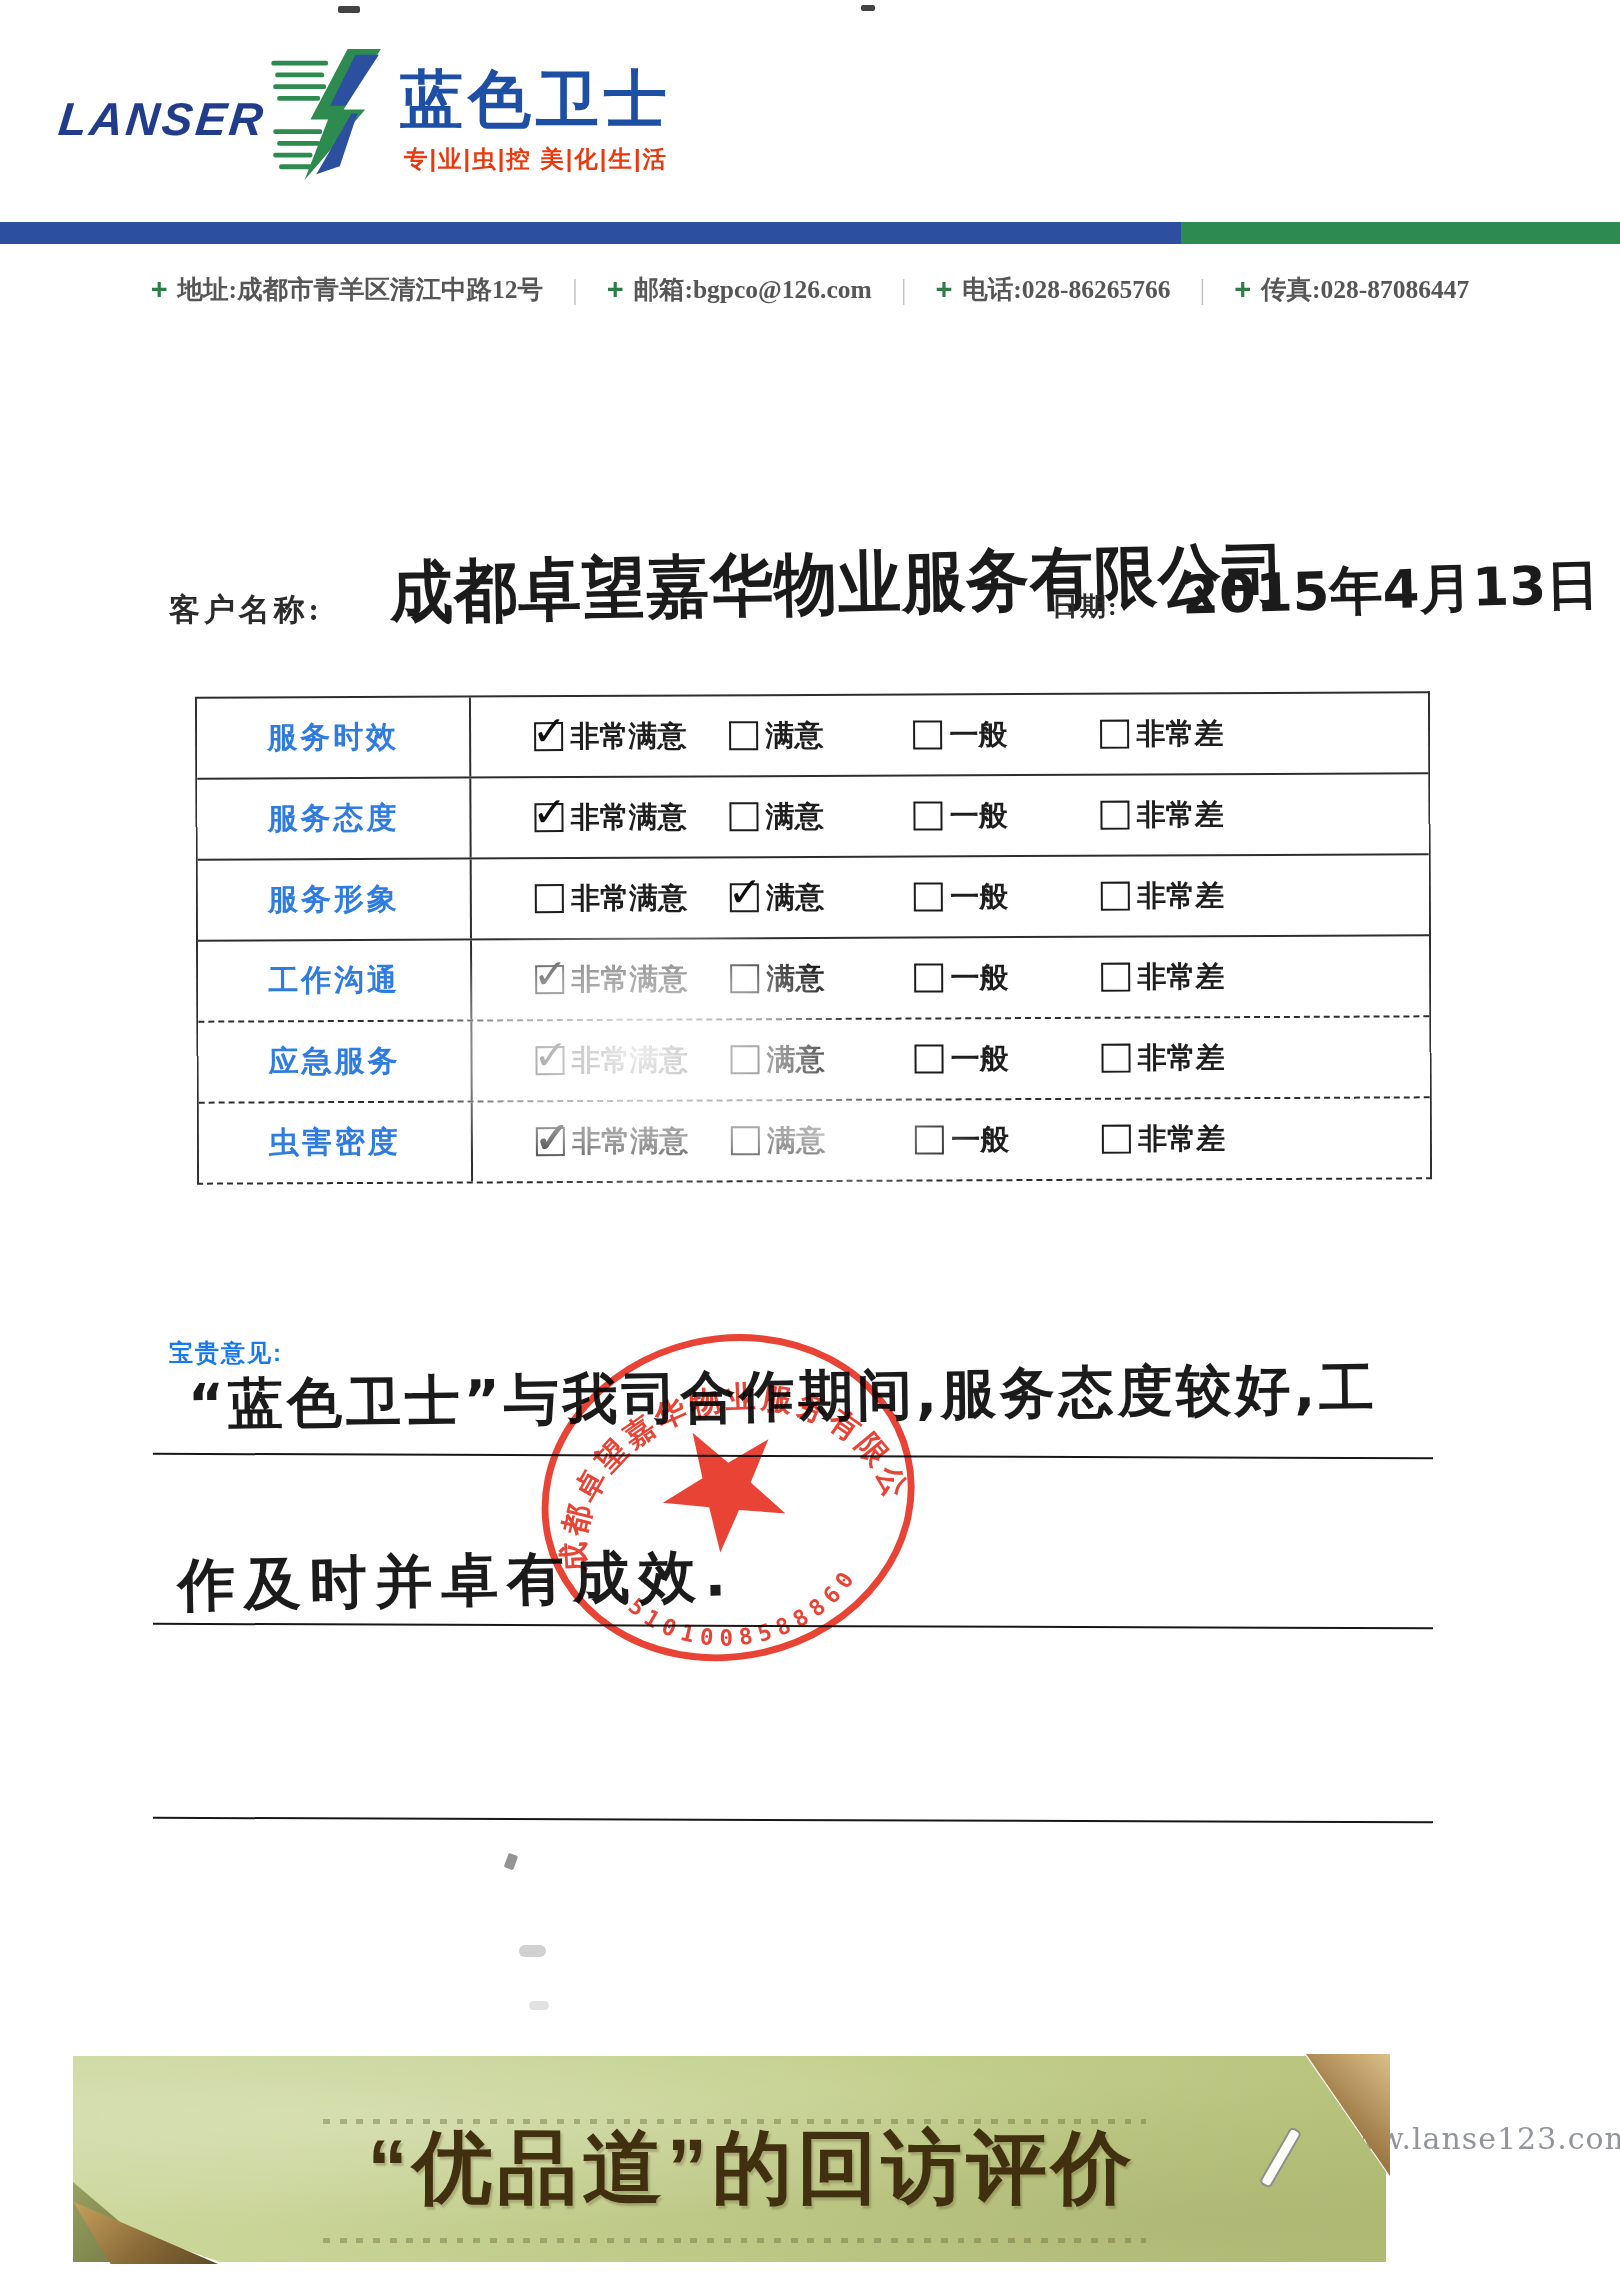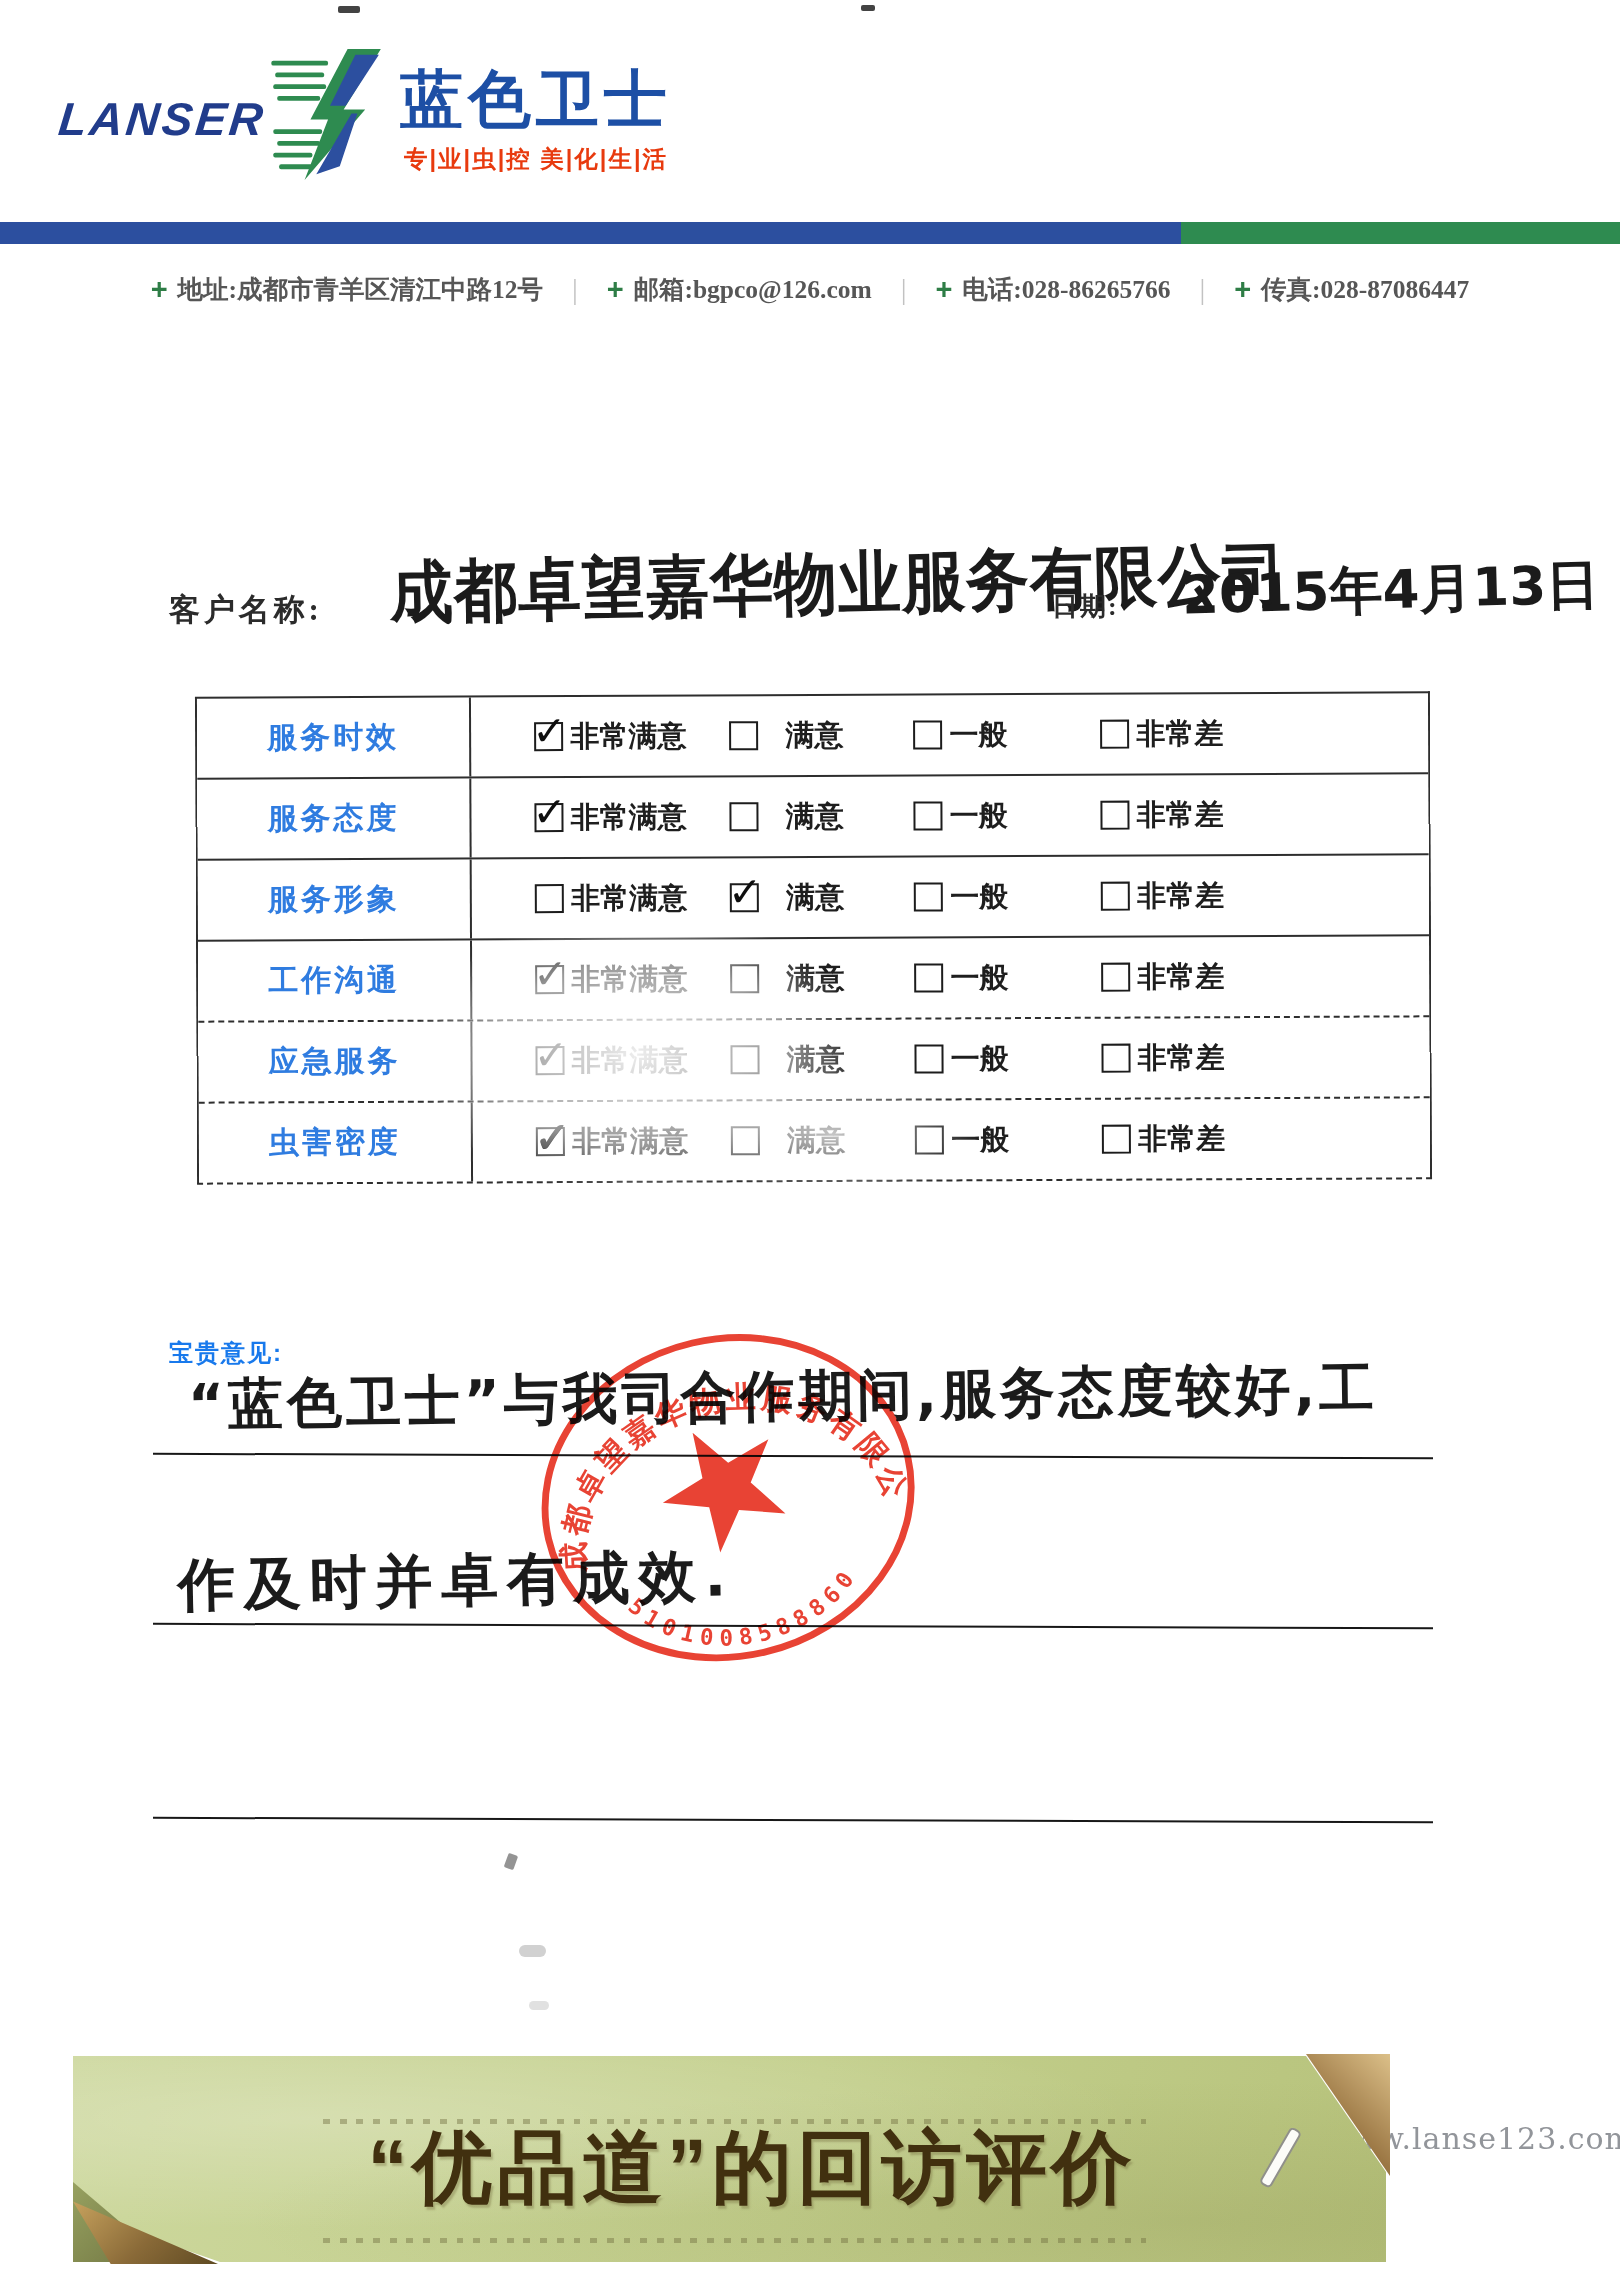--- a/index.html
+++ b/index.html
@@ -40,21 +40,21 @@
   .rtable{left:196px;top:694px;width:1231px;border:2.9px solid #2e2e2e;transform:rotate(-0.25deg);}
   .trow{height:79px;display:flex;border-top:2px solid #2e2e2e;}
   .trow.first{border-top:none;}
   .trow:nth-child(5),.trow:nth-child(6){border-top-style:dashed;}
   .rtable{border-bottom-style:dashed;}
   .tlabel{width:272px;border-right:2px solid #2e2e2e;display:flex;align-items:center;
           justify-content:center;color:#2f7ce0;font-size:30px;font-weight:700;letter-spacing:2.9px;}
   .opts{flex:1;position:relative;}
   .opt{position:absolute;top:50%;transform:translateY(-50%);display:flex;align-items:center;
        font-family:"Liberation Serif",serif;font-size:29px;color:#1e1e1e;font-weight:600;}
-  .opt0{left:45px;padding-left:18px;} .opt1{left:258px;gap:20px;} .opt2{left:442px;} .opt3{left:629px;}
+  .opt0{left:45px;padding-left:18px;} .opt1{left:258px;} .opt2{left:442px;} .opt3{left:629px;}
   .box{width:24.5px;height:24.5px;border:2.9px solid #1c1c1c;margin-right:7.8px;position:relative;background:#fff;flex:none;}
   .box.checked::after{content:"\2713";position:absolute;left:-3.9px;top:-17.6px;font-size:41px;
        font-weight:700;color:#0e0e0e;font-family:"DejaVu Sans",sans-serif;}
   .trow:nth-child(6) .box.checked::after{font-size:43px;text-shadow:1px 0 #000,0 1px #000;}
   .haze{pointer-events:none;z-index:3;}
   .haze1{left:421px;top:919px;width:431px;height:270px;
     background:radial-gradient(ellipse at center,rgba(255,255,255,.92) 0%,rgba(255,255,255,.55) 48%,rgba(255,255,255,0) 75%);}
   .haze2{left:686px;top:1068px;width:294px;height:132px;
     background:radial-gradient(ellipse at center,rgba(255,255,255,.75) 0%,rgba(255,255,255,0) 70%);}
 

